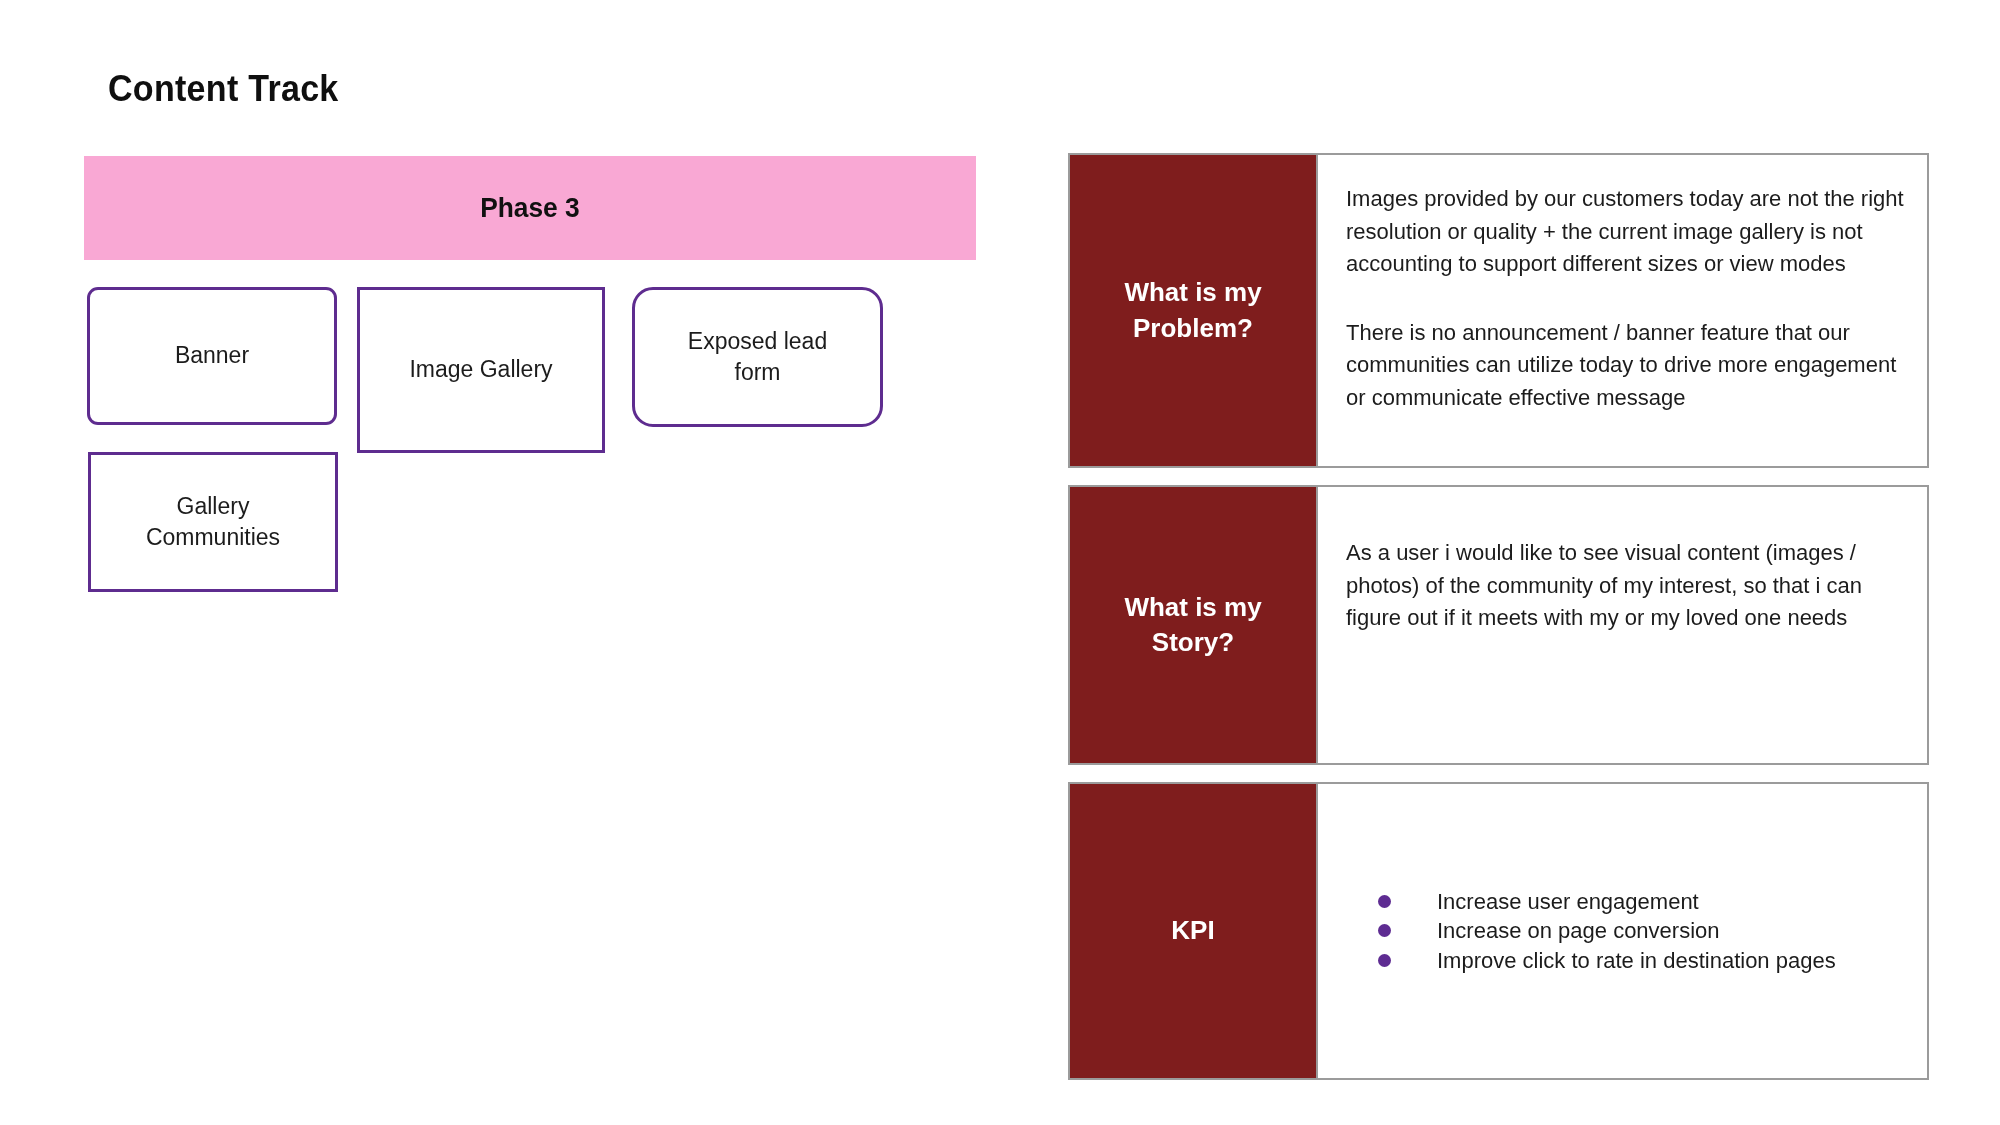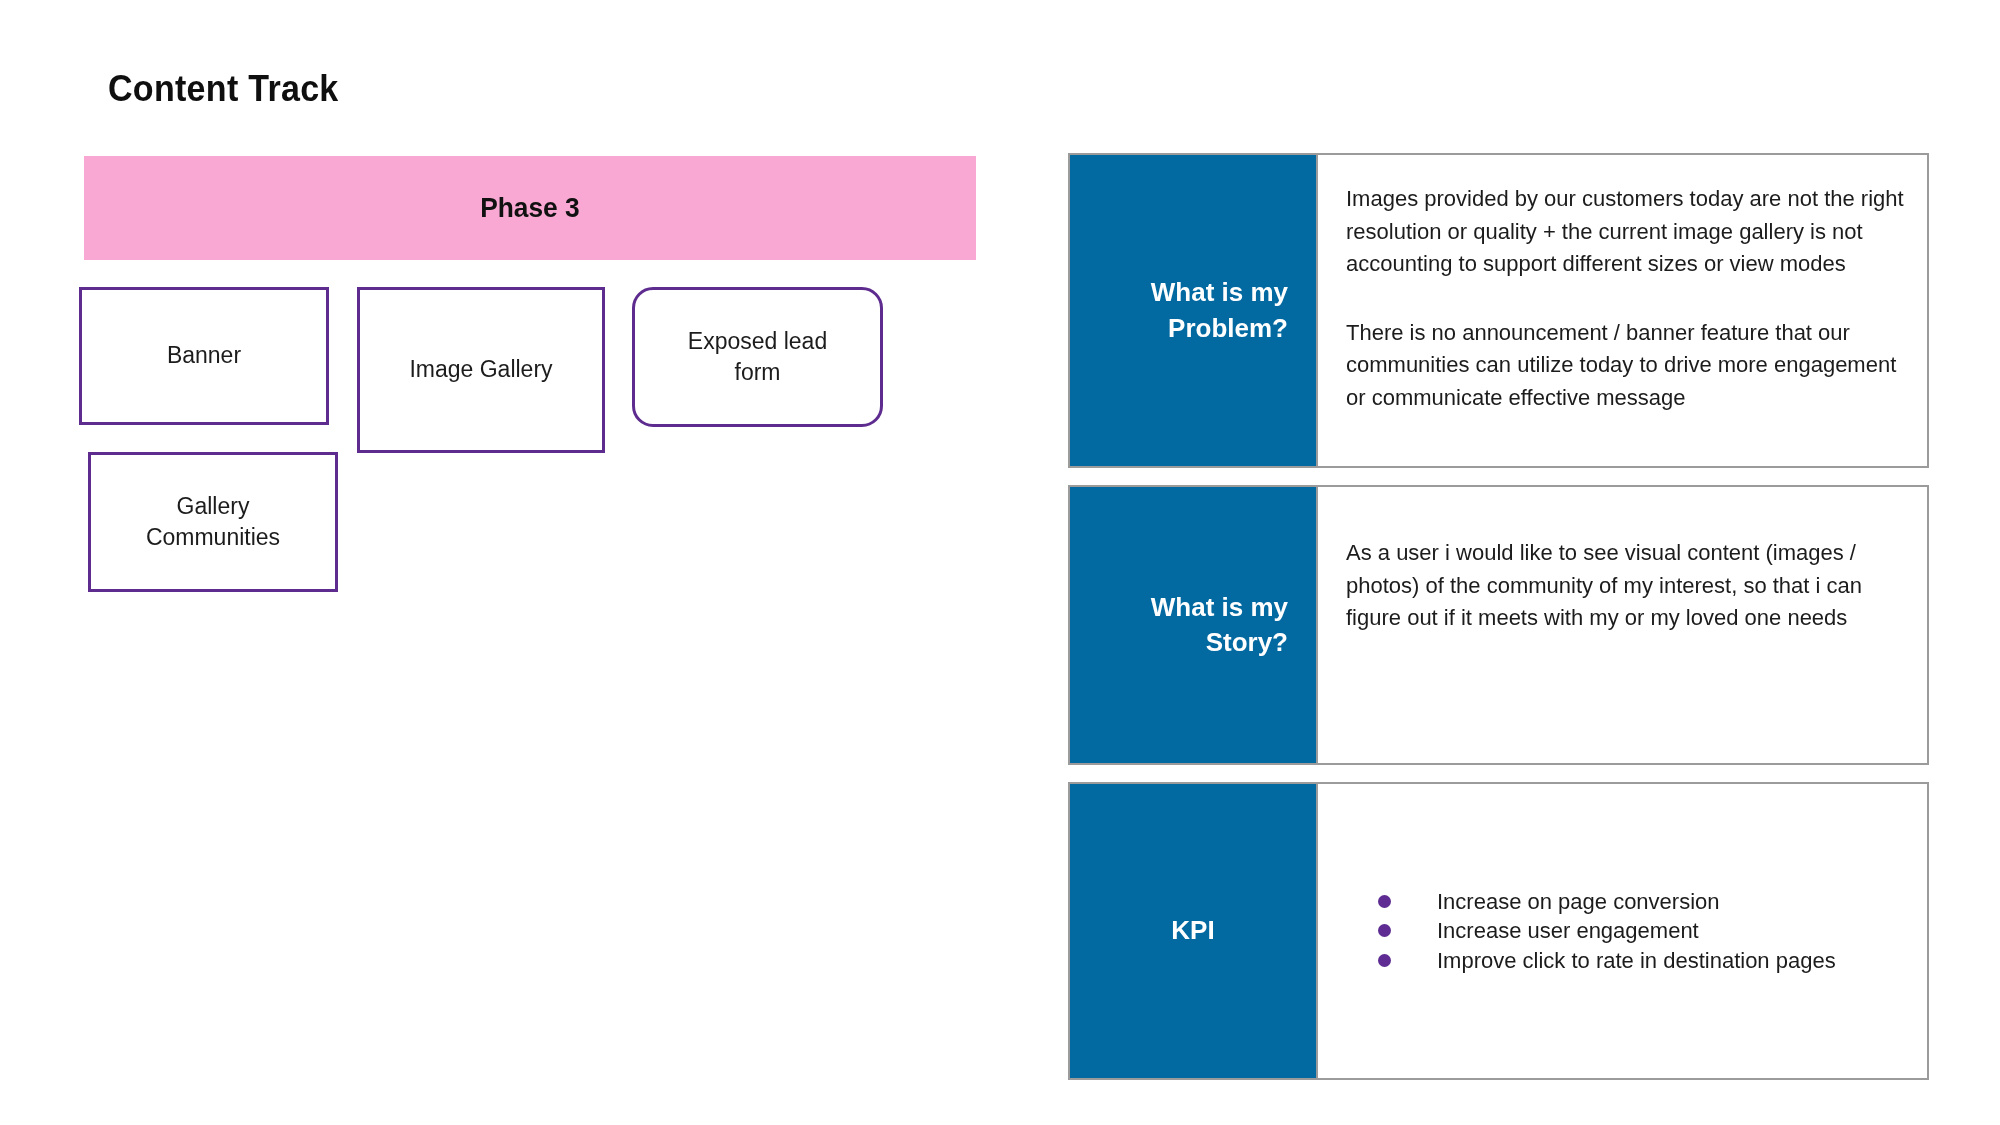--- a/index.html
+++ b/index.html
@@ -31,43 +31,43 @@
   }
 
   .feature-box {
     position: absolute;
     border: 3px solid #5e2c8f;
     background: #ffffff;
     display: flex; align-items: center; justify-content: center;
     text-align: center;
     font-size: 23px; line-height: 1.35; color: #1c1c1c;
   }
-  #box-banner   { left: 79px;  top: 287px; width: 250px; height: 138px; }
+  #box-banner   { left: 87px;  top: 287px; width: 250px; height: 138px; border-radius: 11px; }
   #box-gallery  { left: 357px; top: 287px; width: 248px; height: 166px; }
   #box-exposed  { left: 632px; top: 287px; width: 251px; height: 140px; padding: 0 36px; border-radius: 21px; }
   #box-similar  { left: 88px;  top: 452px; width: 250px; height: 140px; padding: 0 32px; }
 
   .info-row {
     position: absolute; left: 1068px; width: 861px;
     border: 2px solid #9b9b9b;
     background: #ffffff;
     display: flex;
   }
   #row-problem { top: 153px; height: 315px; }
   #row-story   { top: 485px; height: 280px; }
   #row-kpi     { top: 782px; height: 298px; }
 
   .row-label {
     flex: 0 0 248px; width: 248px;
-    background: #0369a1;
+    background: #7f1d1d;
     border-right: 2px solid #9b9b9b;
     color: #ffffff;
     font-size: 26px; font-weight: bold; line-height: 1.35;
     display: flex; align-items: center; justify-content: center;
-    text-align: right;
+    text-align: center;
     padding: 0 28px;
   }
 
   .row-content {
     flex: 1 1 auto;
     font-size: 22px; line-height: 1.48; color: #1c1c1c;
     padding: 28px 22px 20px 24px;
   }
   .row-content p { margin: 0 0 36px 4px; }
   .row-content p:last-child { margin-bottom: 0; }
@@ -126,25 +126,25 @@
     <p>As a user i would like to see visual content (images / photos) of the community of my interest, so that i can figure out if it meets with my or my loved one needs</p>
   </div>
 </div>
 
 <div class="info-row" id="row-kpi">
   <div class="row-label">KPI</div>
   <div class="row-content">
     <ul class="kpi-list">
       <li>
         <span class="bullet-dot"></span>
-        <span>Increase on page conversion</span>
+        <span>Increase user engagement</span>
       </li>
       <li>
         <span class="bullet-dot"></span>
-        <span>Increase user engagement</span>
+        <span>Increase on page conversion</span>
       </li>
       <li>
         <span class="bullet-dot"></span>
         <span>Improve click to rate in destination pages</span>
       </li>
     </ul>
   </div>
 </div>
 
 </body></html>

